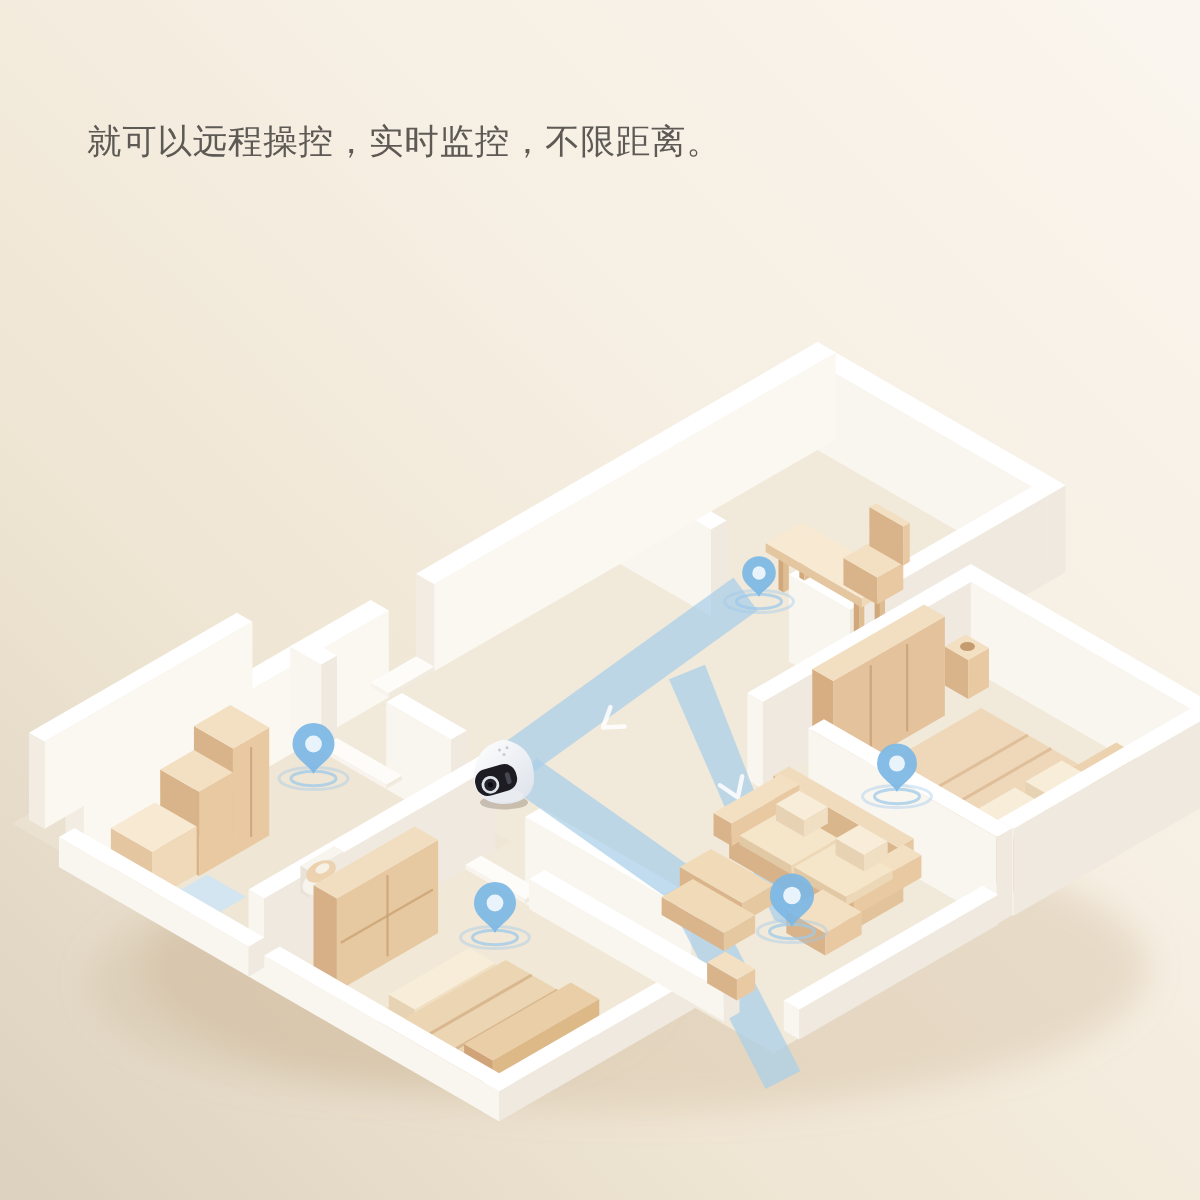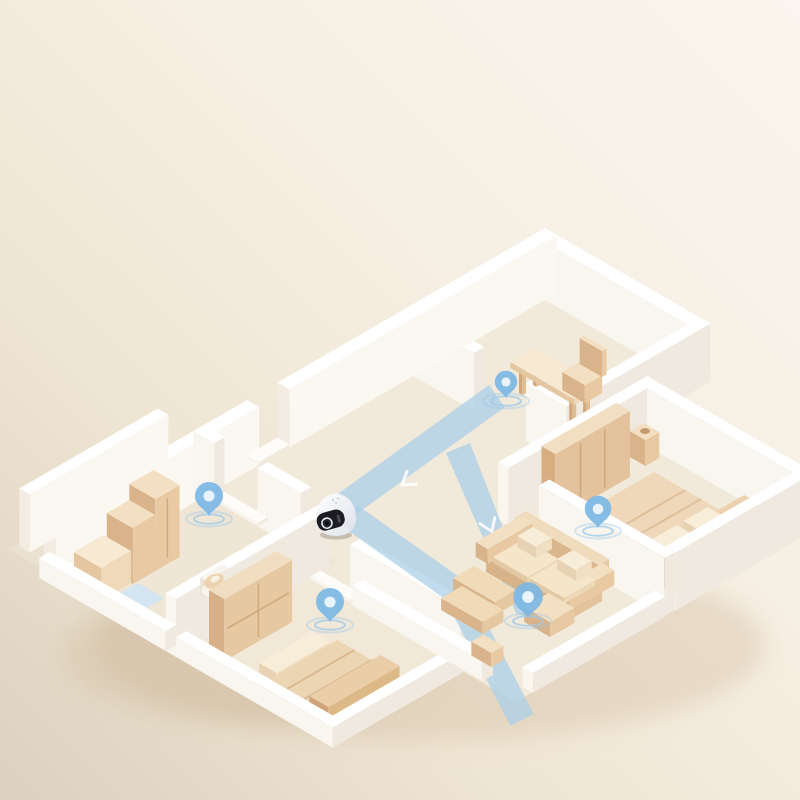--- a/index.html
+++ b/index.html
@@ -22,20 +22,21 @@
   .floorplan{position:absolute;left:0;top:0;width:800px;height:800px;}
 </style>
 </head>
 <body>
 
 <div class="page">
   <div class="hero-text">
     <h1 class="hero-title">
     </h1>
     <div class="hero-desc">
+      <span>就可以远程操控，实时监控，不限距离。</span>
     </div>
   </div>
   <svg class="floorplan" id="plan" viewBox="0 0 800 800">
       <defs>
         <filter id="soft" x="-40%" y="-40%" width="180%" height="180%">
           <feGaussianBlur stdDeviation="11"></feGaussianBlur>
         </filter>
         <linearGradient id="robotG" x1="0" y1="0" x2="0.9" y2="1">
           <stop offset="0" stop-color="#ffffff"></stop>
           <stop offset="1" stop-color="#dde2ea"></stop>

